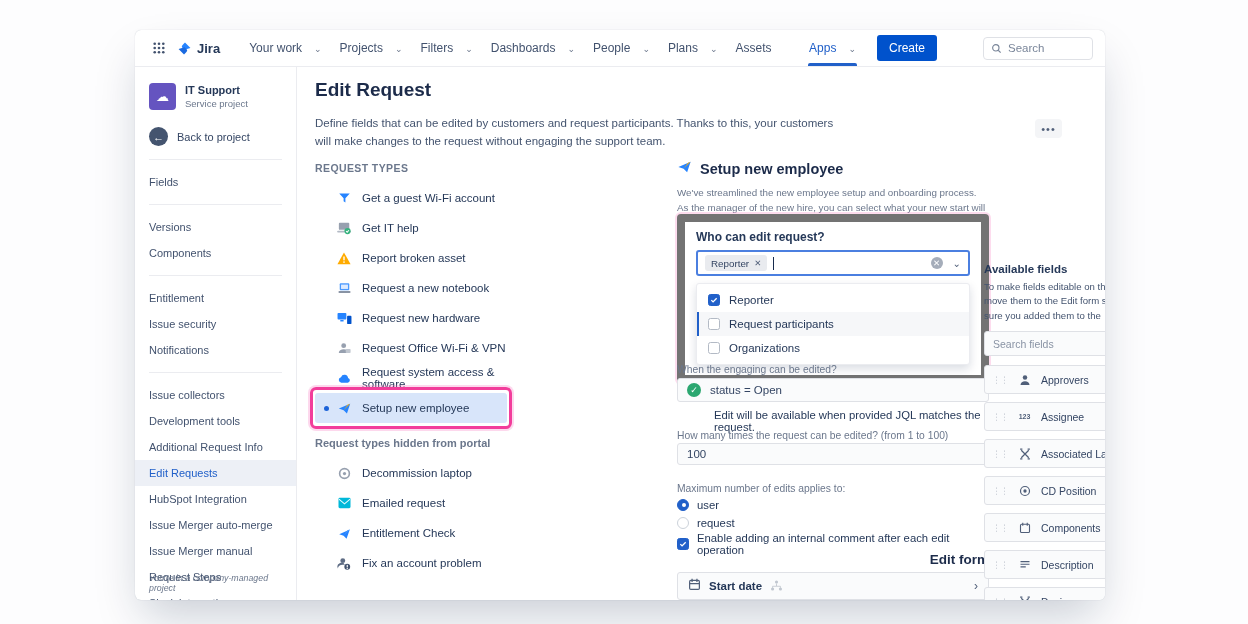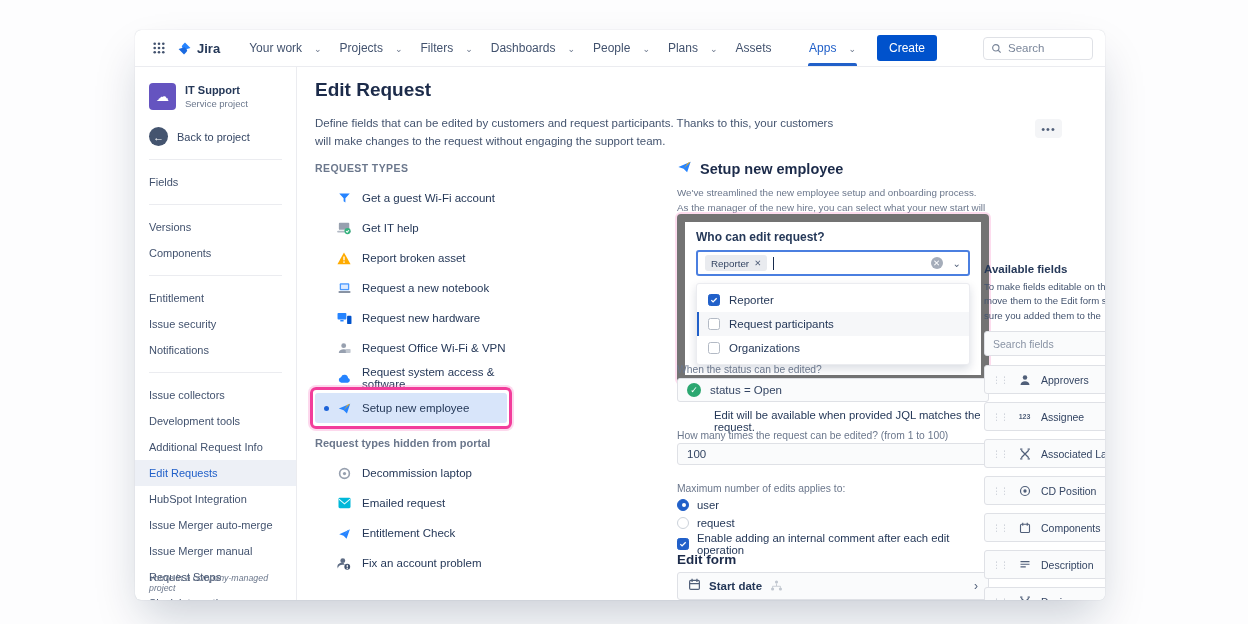--- a/index.html
+++ b/index.html
@@ -98,21 +98,21 @@
     display:flex; align-items:center; gap:9px; padding:0 9px; font-size:11.5px; color:#344563; }
   .okdot { width:14px; height:14px; border-radius:50%; background:#2ba770; color:#fff; font-size:9px;
     display:flex; align-items:center; justify-content:center; flex:none; }
   .note { font-size:11.3px; color:#253858;margin-left:37px; }
   .radio-row { display:flex; align-items:center; gap:8px; font-size:11.3px; color:#253858; height:15px; cursor:pointer; }
   .rdot { position:relative; width:12px; height:12px; border-radius:50%; border:1.5px solid #ccd2da; background:#fff; flex:none; }
   .radio-row.on .rdot { background:#2160c9; border-color:#2160c9; }
   .radio-row.on .rdot::after { content:""; position:absolute; left:3.5px; top:3.5px; width:4px; height:4px;
     border-radius:50%; background:#fff; }
   .ck { display:flex; align-items:center; gap:8px; font-size:11.3px; color:#253858; cursor:pointer; }
-  .ef-head { font-size:13.5px; font-weight:700; color:#1c2b4a; }
+  .ef-head { font-size:13.5px; font-weight:700; color:#1c2b4a;text-align:right; }
   .form-row { height:28px; border:1px solid #dfe1e6; border-radius:3px; background:#fafbfc;
     display:flex; align-items:center; gap:8px; padding:0 10px; cursor:pointer; }
   .form-row b { font-size:11.5px; color:#253858; }
   .form-row .arrow { margin-left:auto; color:#505f79; font-size:12px; }
 
   
   .rpanel { position:absolute; left:687px; top:196px; width:181px; }
   .rp-head { font-size:11.5px; font-weight:700; color:#253858; }
   .rp-desc { margin-top:5px; font-size:9.6px; line-height:1.5; color:#44546f; }
   .rp-search { margin-top:8px; width:100%; height:25px; border:1px solid #dfe1e6; border-radius:3px;
@@ -451,21 +451,21 @@
               <span class="cbox">
                 <svg width="8" height="8" viewBox="0 0 12 12">
                   <path d="M2 6.2l2.6 2.6L10 3.4" stroke="#fff" stroke-width="2" fill="none"></path>
                 </svg>
               </span>
               <span>Organizations</span>
             </div>
           </div>
       </div>
 
-      <div class="d-abs f-label" style="top:204px">When the status can be edited?</div>
+      <div class="d-abs f-label" style="top:204px">When the engaging can be edited?</div>
       <div class="d-abs g-input" style="top:218px">
         <span class="okdot">✓</span>
         <span>status = Open</span>
       </div>
       <div class="d-abs note" style="top:249px">Edit will be available when provided JQL matches the request.</div>
 
       <div class="d-abs f-label" style="top:270px">How many times the request can be edited? (from 1 to 100)</div>
       <div class="d-abs g-input" style="top:283px;height:22px">
         <span>100</span>
       </div>

